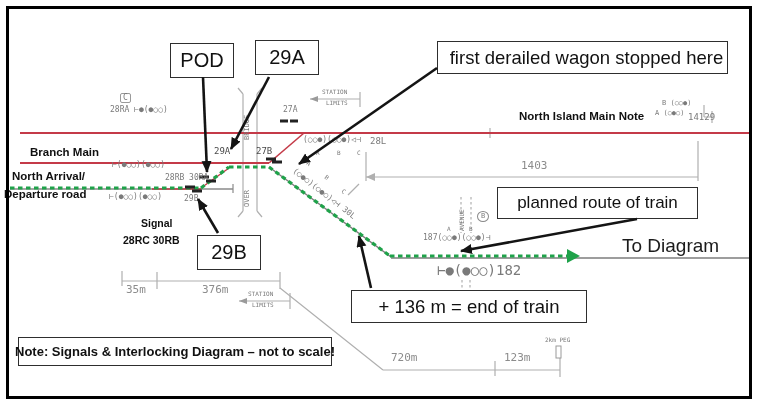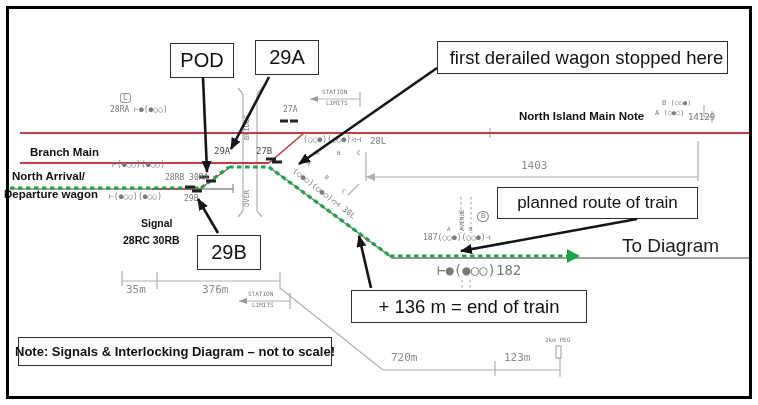--- a/index.html
+++ b/index.html
@@ -134,21 +134,21 @@
     <span class="di" style="left: 126px; top: 284px; font-size: 11px; color: rgb(140, 140, 140); text-align: center;">35m</span>
     <span class="di" style="left: 202px; top: 284px; font-size: 11px; color: rgb(140, 140, 140);">376m</span>
     <span class="di" style="left: 391px; top: 352px; font-size: 11px; color: rgb(140, 140, 140);">720m</span>
     <span class="di" style="left: 504px; top: 352px; font-size: 11px; color: rgb(140, 140, 140);">123m</span>
     <span class="di" style="left: 248px; top: 291px; font-size: 6px;">STATION</span>
     <span class="di" style="left: 252px; top: 302px; font-size: 6px;">LIMITS</span>
   </div>
 
 <div class="lbl branch">Branch Main</div>
 <div class="lbl north1">North Arrival/</div>
-<div class="lbl north2">Departure wagon</div>
+<div class="lbl north2">Departure road</div>
 <div class="lbl nimt nimtpos">North Island Main Note</div>
 <div class="lbl napier napierpos">To Diagram</div>
 <div class="lbl sig1">Signal</div>
 <div class="lbl sig2">28RC 30RB</div>
 
 <div class="callout pod">POD</div>
 <div class="callout c29a">29A</div>
 <div class="callout wagon">first derailed wagon stopped here</div>
 <div class="callout planned">planned route of train</div>
 <div class="callout c29b">29B</div>

